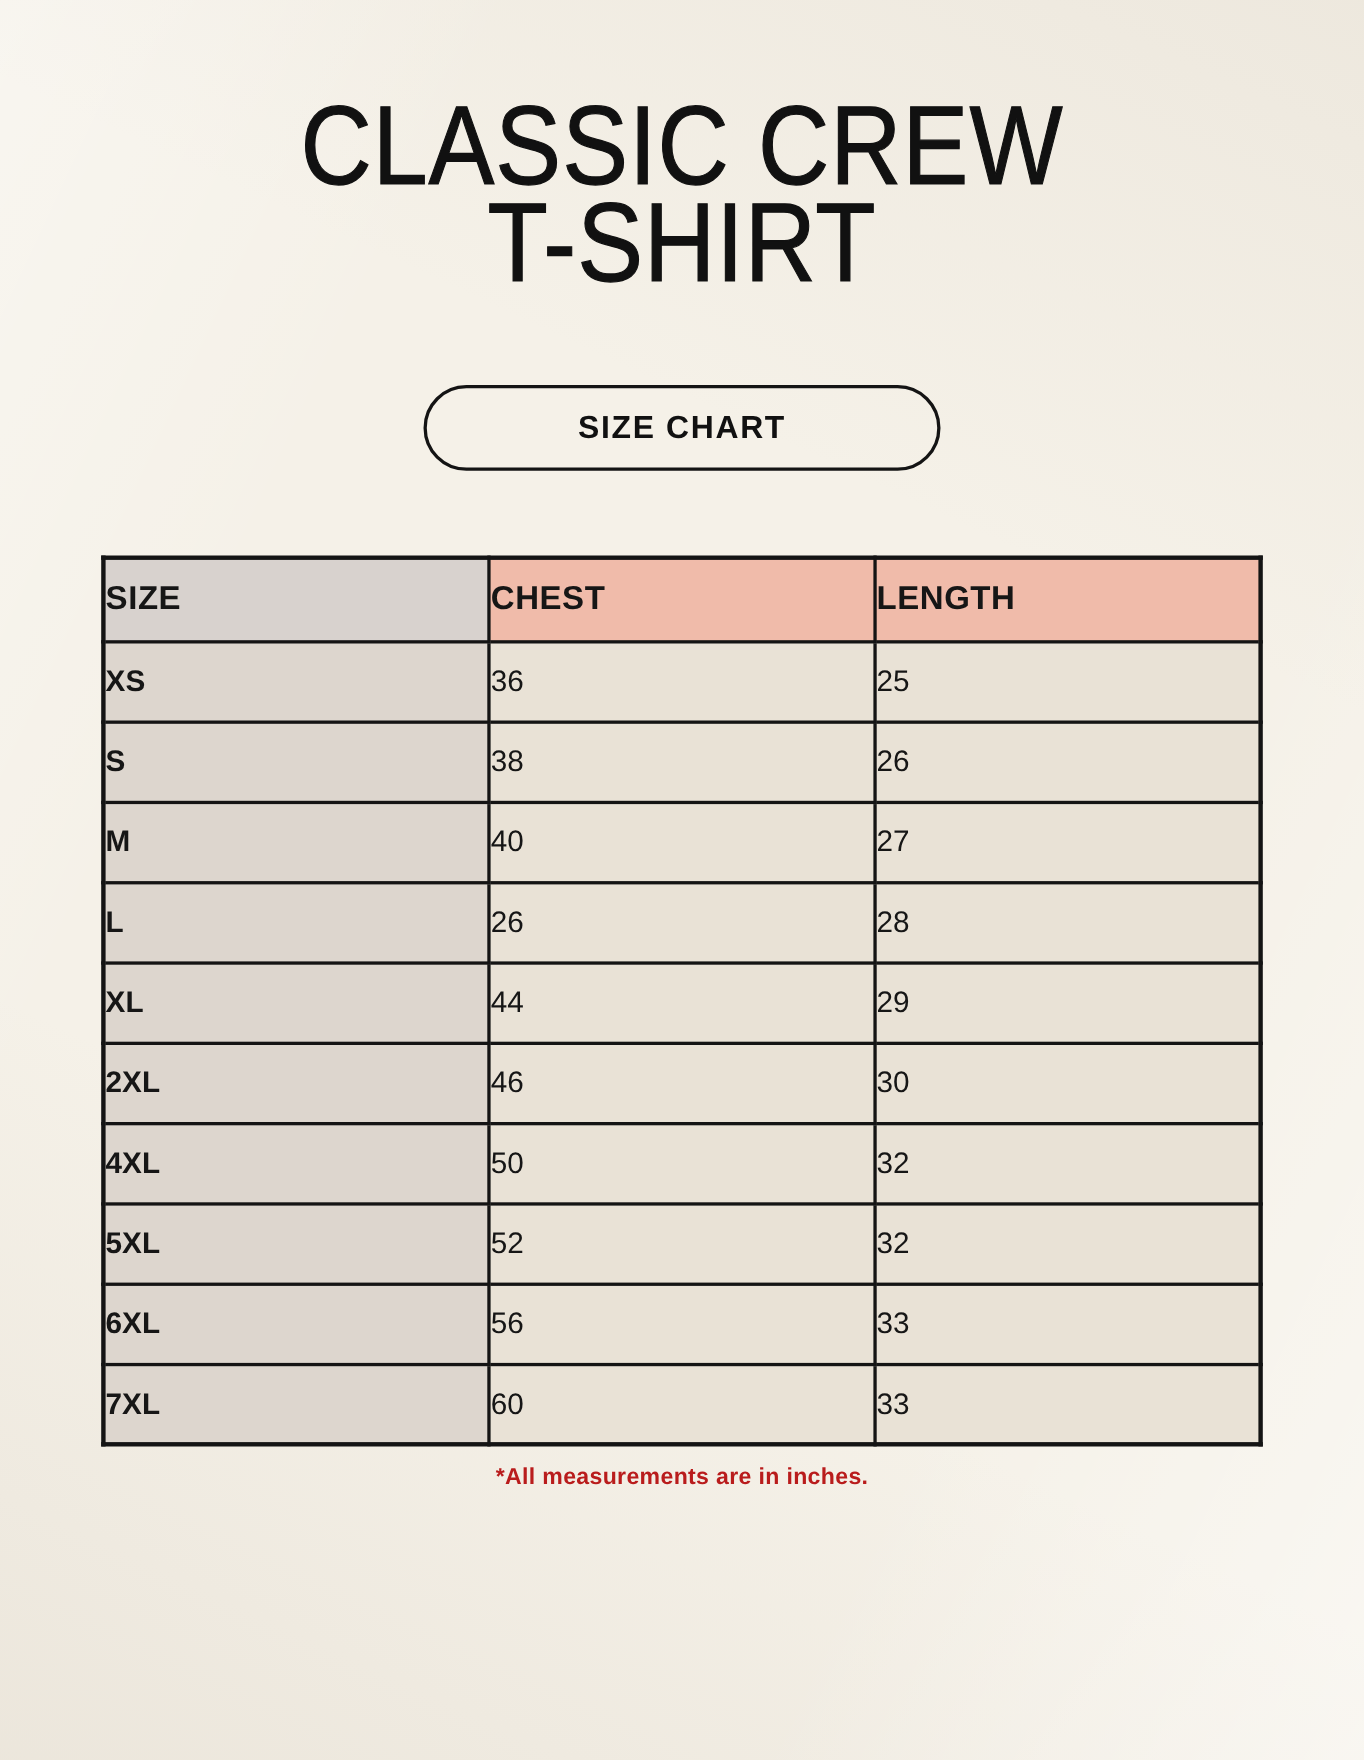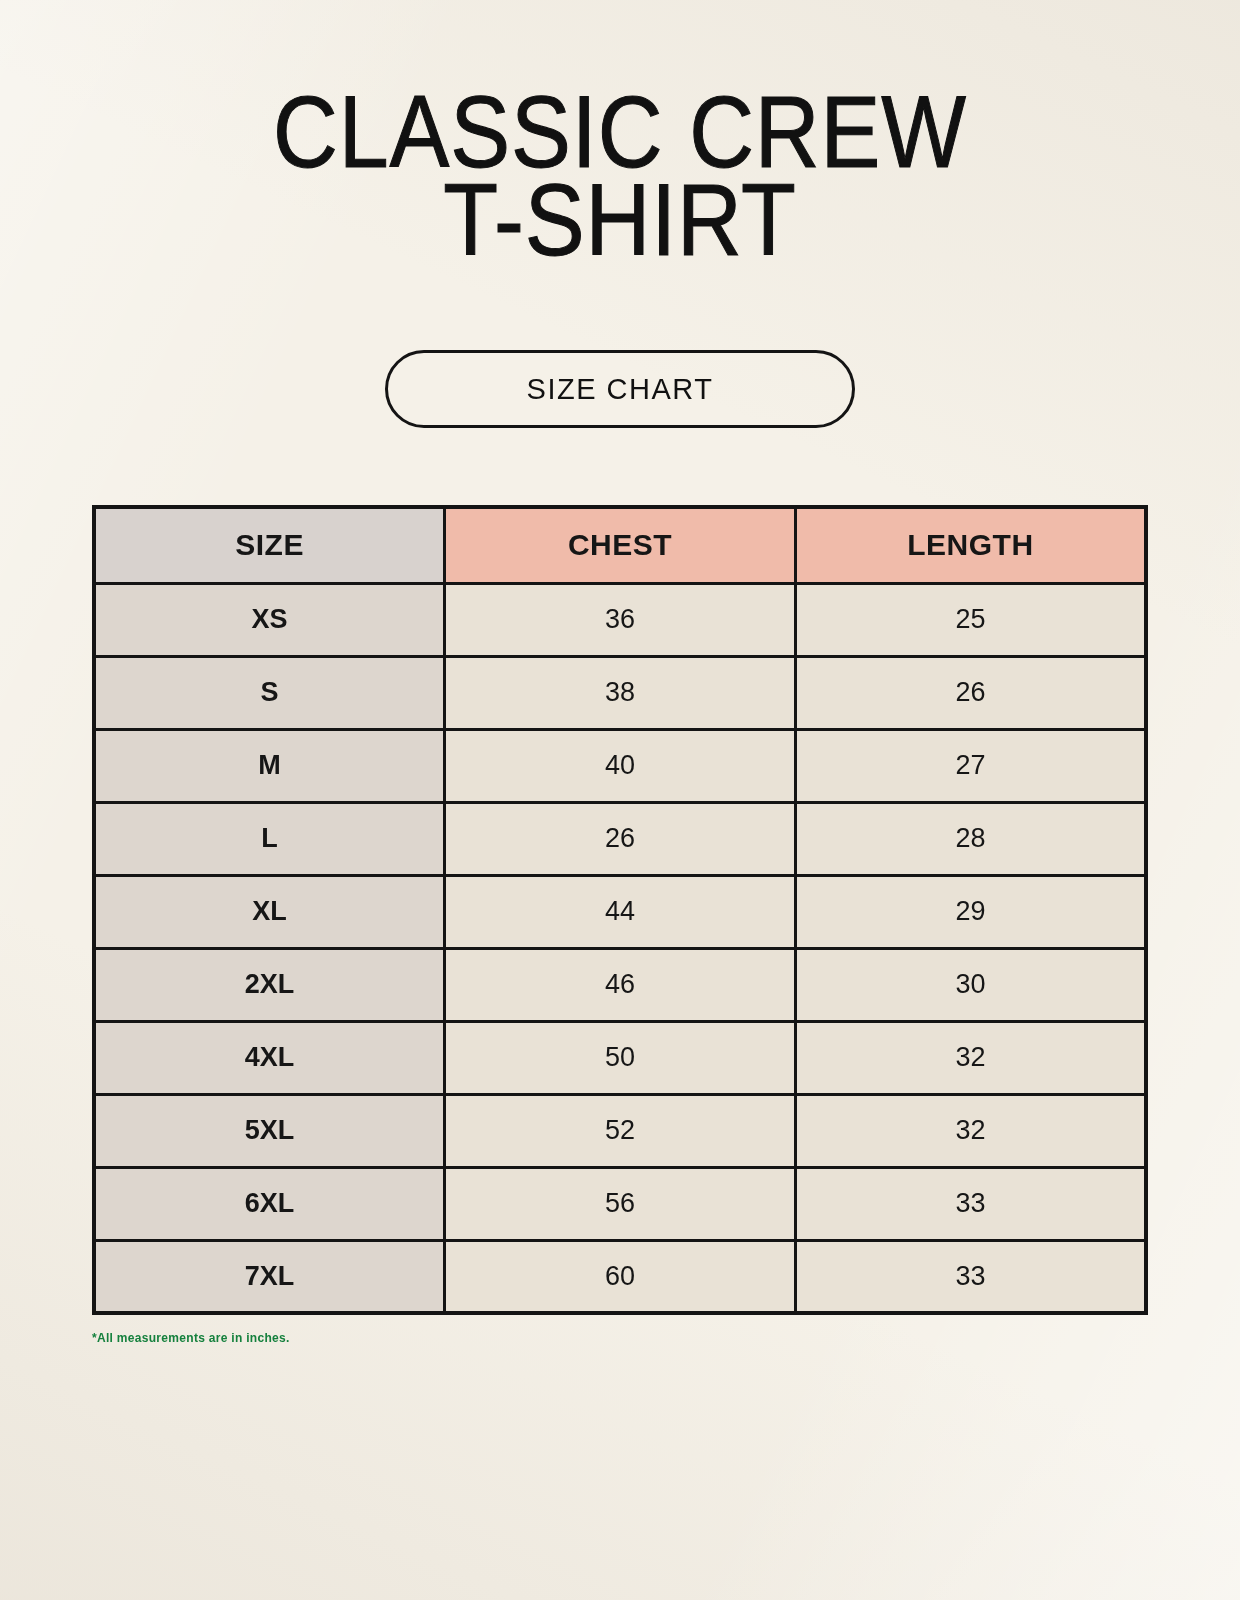--- a/index.html
+++ b/index.html
@@ -38,50 +38,50 @@
   }
   .page-title span{display:block;}
   .size-chart-btn{
     display:flex;align-items:center;justify-content:center;
     width:470px;height:78px;
     margin:86px auto 0 auto;
     background:transparent;
     border:3px solid var(--border);
     border-radius:40px;
     font-family:"Liberation Sans", sans-serif;
-    font-size:29px;font-weight:normal;letter-spacing:1.5px;
+    font-size:29px;font-weight:bold;letter-spacing:1.5px;
     color:#111;
     cursor:pointer;
   }
   .table-wrap{width:1056px;margin:77px auto 0 auto;}
   table.size-table{
     width:100%;
     border-collapse:collapse;
     table-layout:fixed;
     border:4px solid var(--border);
   }
   .size-table th,.size-table td{
     border:3px solid var(--border);
-    text-align:center;vertical-align:middle;
+    text-align:left;vertical-align:middle;
     padding:0;
   }
   .size-table thead th{
     height:76px;
     font-size:30px;font-weight:bold;letter-spacing:0.5px;
   }
   th.col-size{background:var(--header-size-bg);}
   th.col-measure{background:var(--header-measure-bg);}
   .size-table tbody td{height:73px;font-size:27px;}
   td.size-cell{background:var(--size-column-bg);font-weight:bold;font-size:29px;}
   td.value-cell{background:var(--value-cell-bg);font-weight:normal;margin-top:24px;}
   .footnote{
     width:1056px;margin:16px auto 0 auto;
-    text-align:left;
-    font-size:12px;font-weight:bold;letter-spacing:0.3px;
-    color:#15803d;
+    text-align:center;
+    font-size:21px;font-weight:bold;letter-spacing:0.3px;
+    color:#b91c1c;
   }
 </style>
 </head>
 <body>
 
 <h1 class="page-title">
   <span>CLASSIC CREW</span>
   <span>T-SHIRT</span>
 </h1>
 

